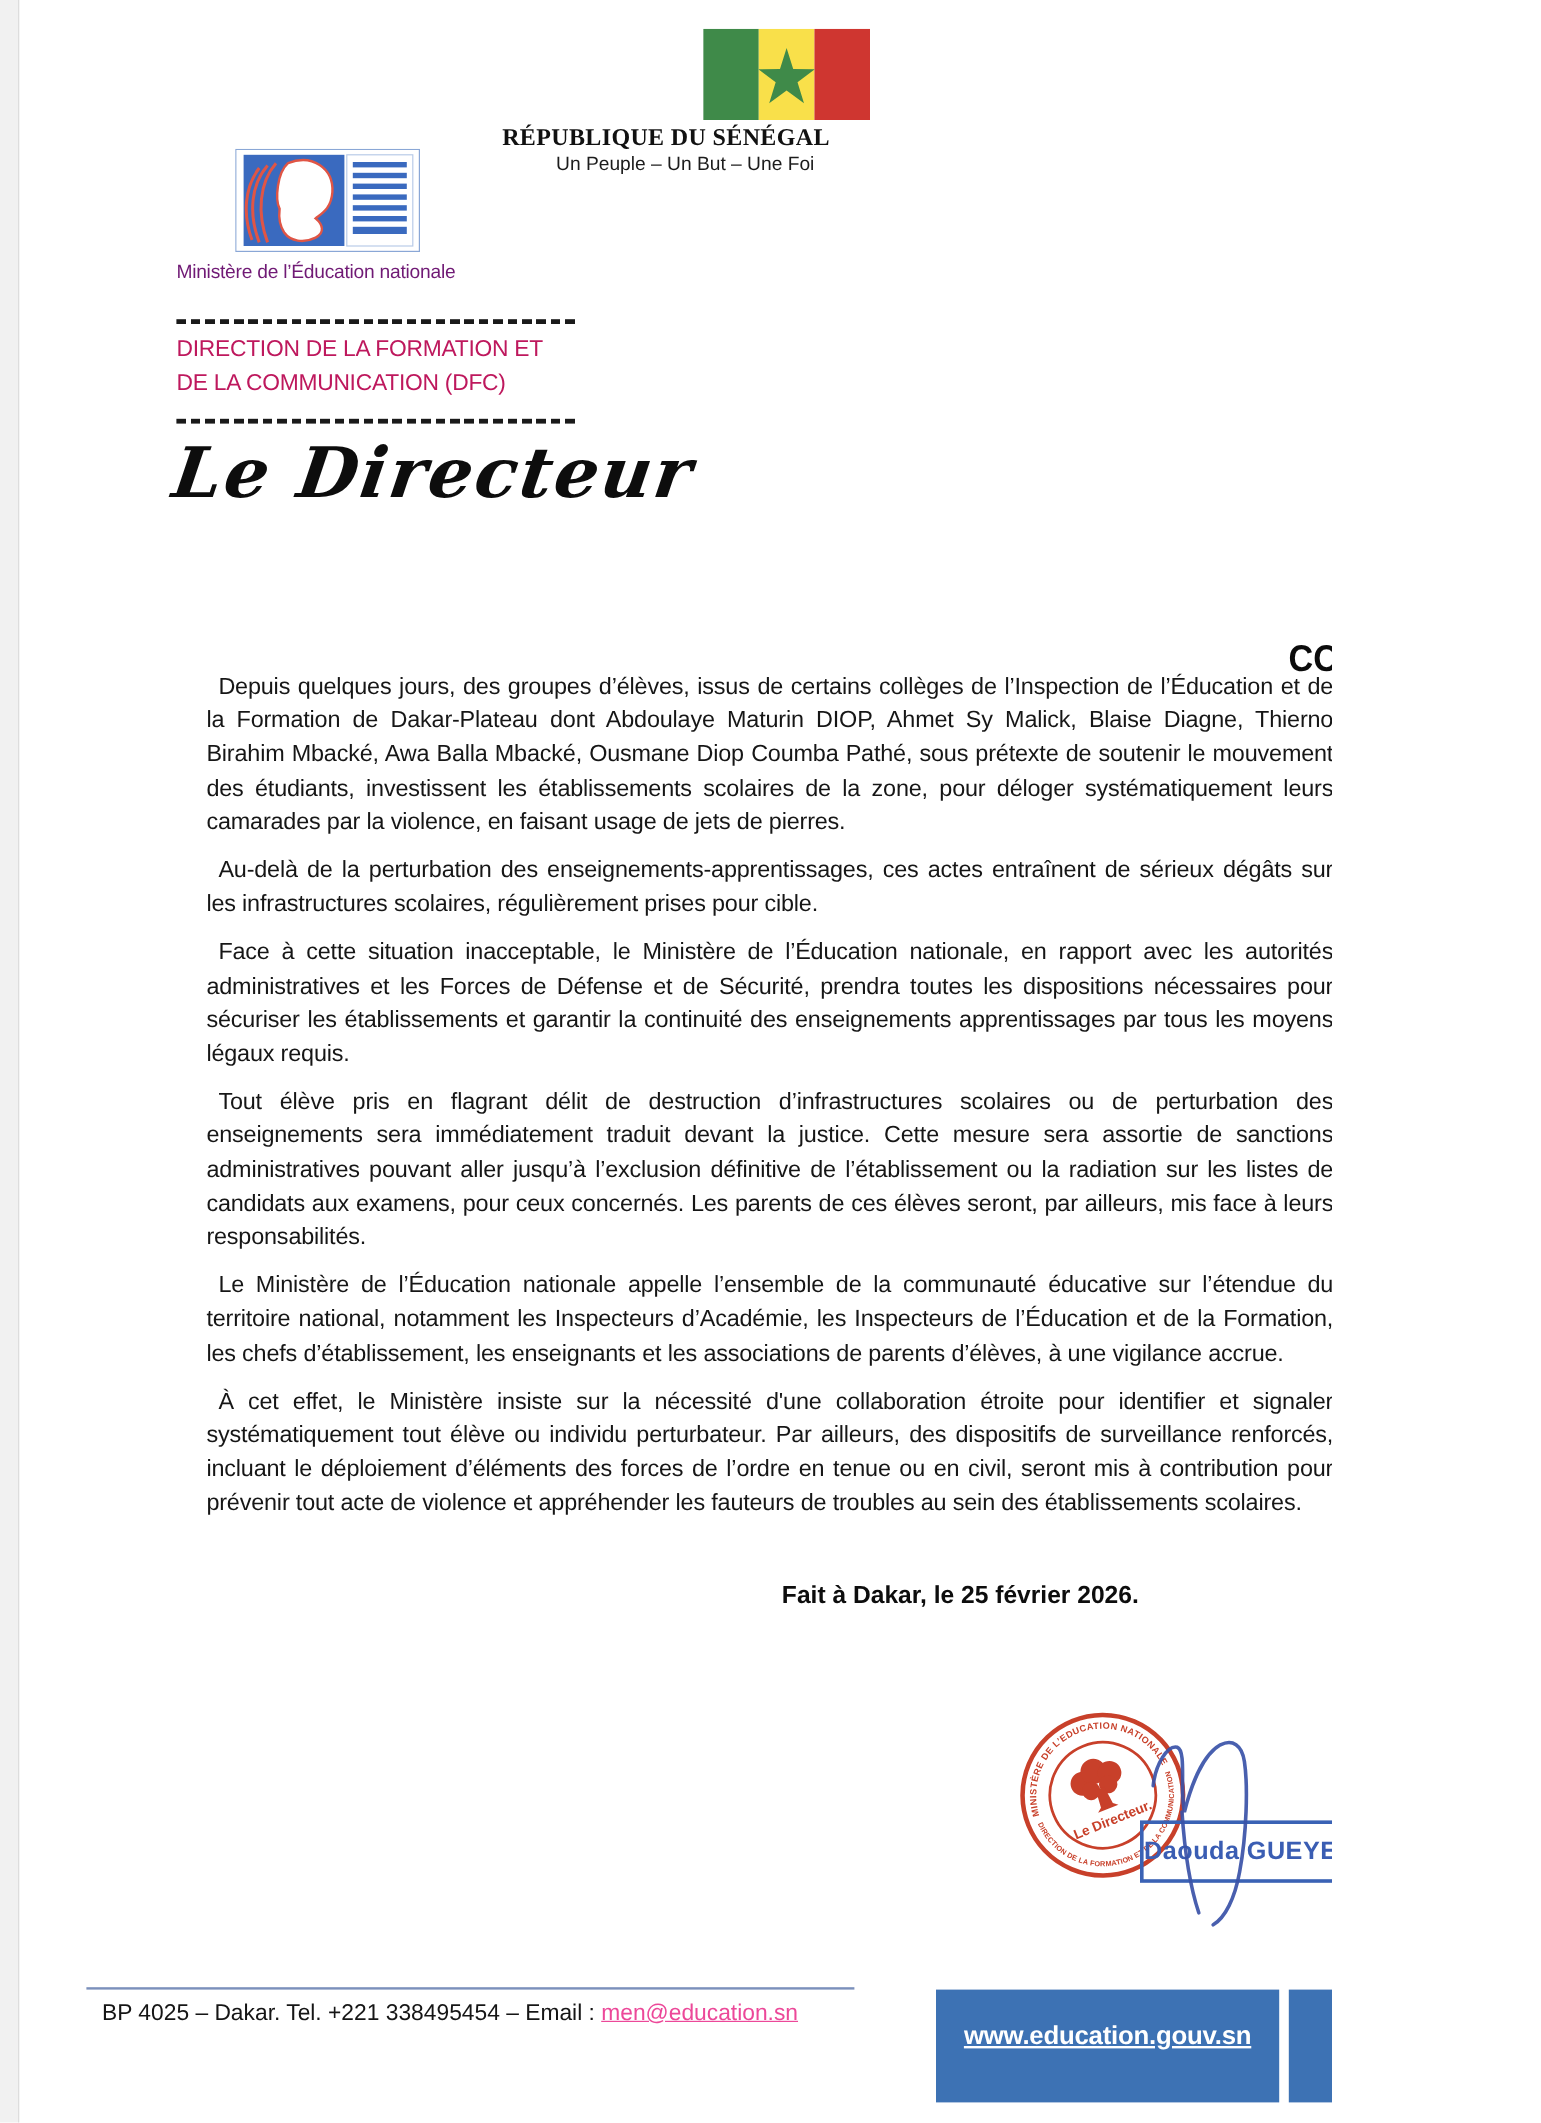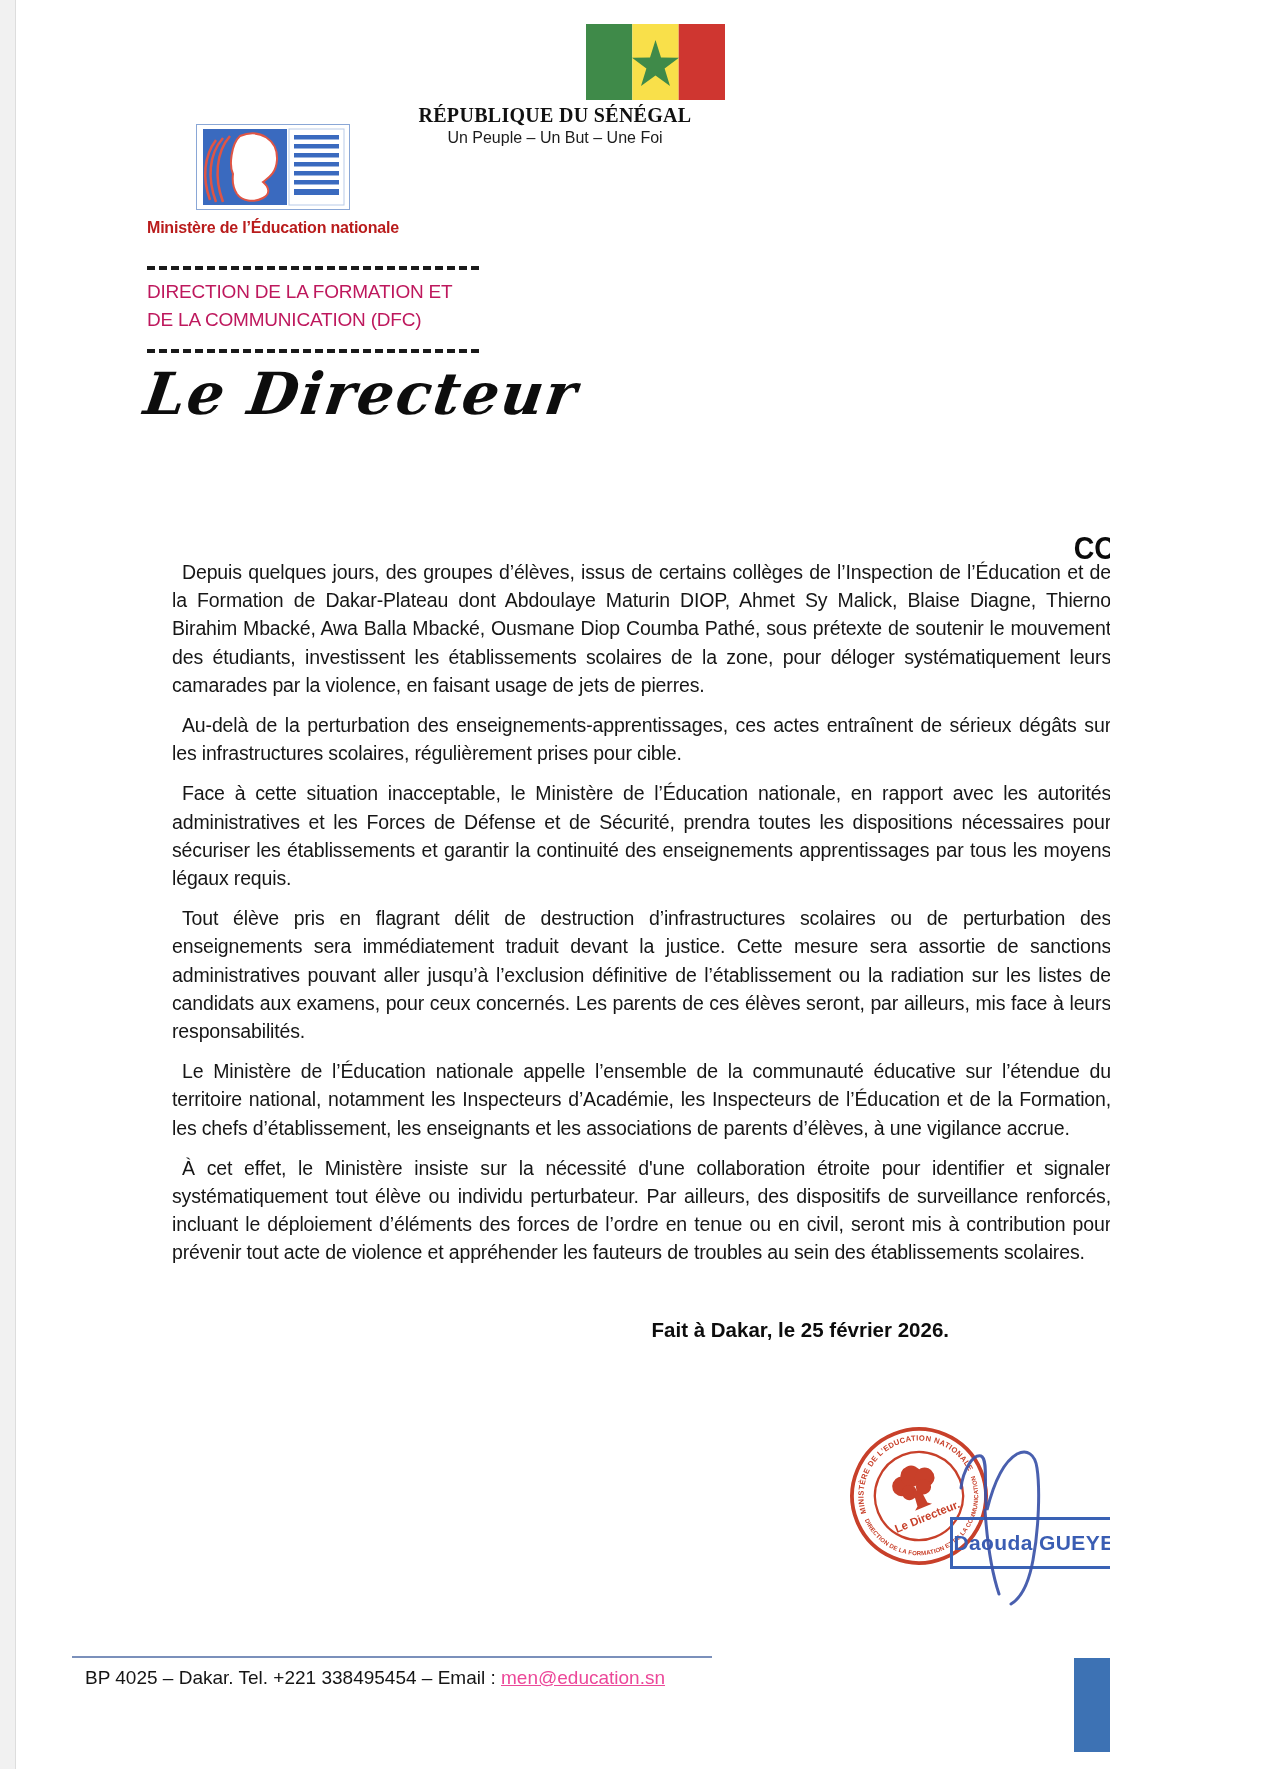--- a/index.html
+++ b/index.html
@@ -5,24 +5,24 @@
   html,body{margin:0;padding:0;background:#fff;}
   .page{position:relative;width:1110px;height:1769px;background:#ffffff;overflow:hidden;
         font-family:"Liberation Sans",sans-serif;color:#1b1b1b;}
   .edge-strip-left{position:absolute;left:0;top:0;width:15px;height:100%;background:#f1f1f1;border-right:1px solid #dddddd;}
   .edge-strip-right{position:absolute;left:1278px;top:0;width:6px;height:100%;background:#e9e9e9;}
 
   
   .flag{position:absolute;left:586px;top:24px;width:139px;height:76px;}
   .republic{position:absolute;left:0;top:104px;width:100%;text-align:center;
             font-family:"Liberation Serif",serif;font-weight:bold;font-size:20px;letter-spacing:.3px;color:#111;}
-  .motto{position:absolute;left:0;top:129px;width:100%;text-align:center;font-size:16px;color:#1c1c1c;}
+  .motto{position:absolute;left:16px;top:129px;width:100%;text-align:center;font-size:16px;color:#1c1c1c;}
 
   .ministry-logo{position:absolute;left:196px;top:124px;width:154px;height:86px;}
-  .ministry-caption{position:absolute;left:147px;top:219px;font-size:16px;font-weight:bold;letter-spacing:-.2px;color:#b91c1c;}
+  .ministry-caption{position:absolute;left:147px;top:219px;font-size:16px;font-weight:normal;letter-spacing:-.2px;color:#701a75;}
 
   .dashline{position:absolute;left:147px;width:334px;height:4px;
             background:repeating-linear-gradient(90deg,#1a1a1a 0 8px,transparent 8px 12px);}
   .dash-top{top:266px;}
   .dash-bottom{top:349px;}
   .direction{position:absolute;left:147px;font-size:19px;color:#be185d;letter-spacing:-.2px;}
   .dir1{top:281px;} .dir2{top:309px;}
 
   .script-title{position:absolute;left:140px;top:360px;font-family:"DejaVu Serif",serif;
                 font-style:italic;font-weight:bold;font-size:58px;letter-spacing:2px;color:#0d0d0d;
@@ -148,17 +148,20 @@
 
   <div class="name-box">
     <span>Daouda GUEYE</span>
   </div>
 
   <div class="footer-rule"></div>
   <div class="footer-text">
     <div><span>BP 4025 – Dakar. Tel. +221 338495454 – Email : </span><a href="#" class="email-link">men@education.sn</a></div>
   </div>
 
+  <div class="webbox box1">
+    <a href="#">www.education.gouv.sn</a>
+  </div>
   <div class="webbox box2">
     <a href="#">www.education.sn</a>
   </div>
 
 </div>
 
 </body></html>

